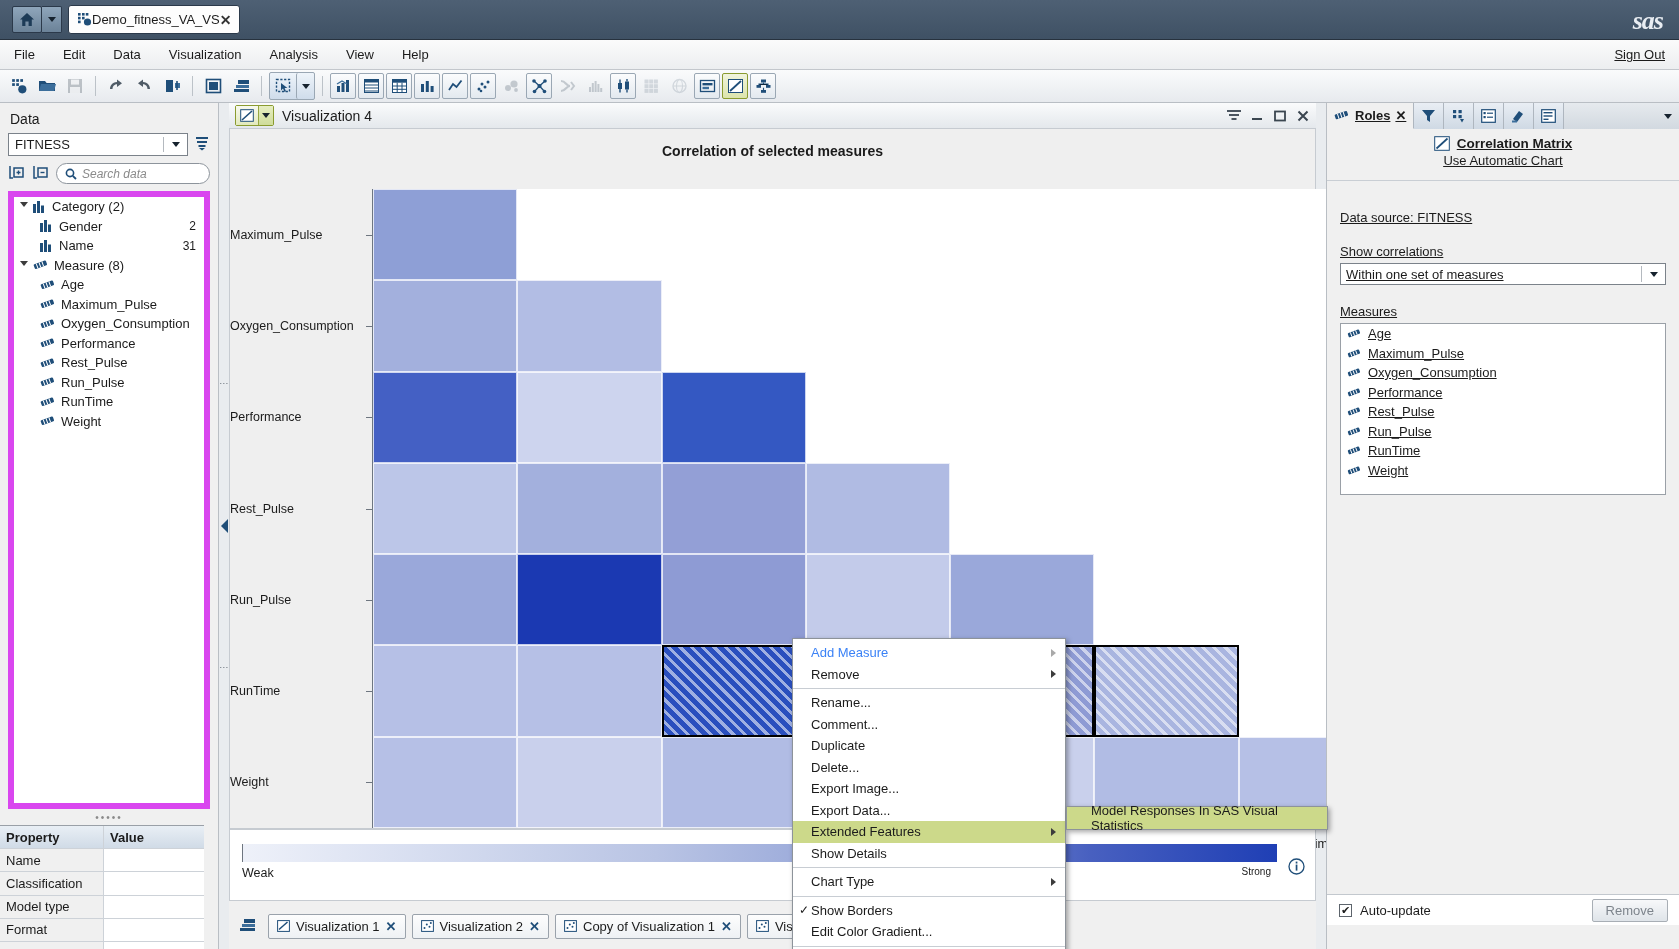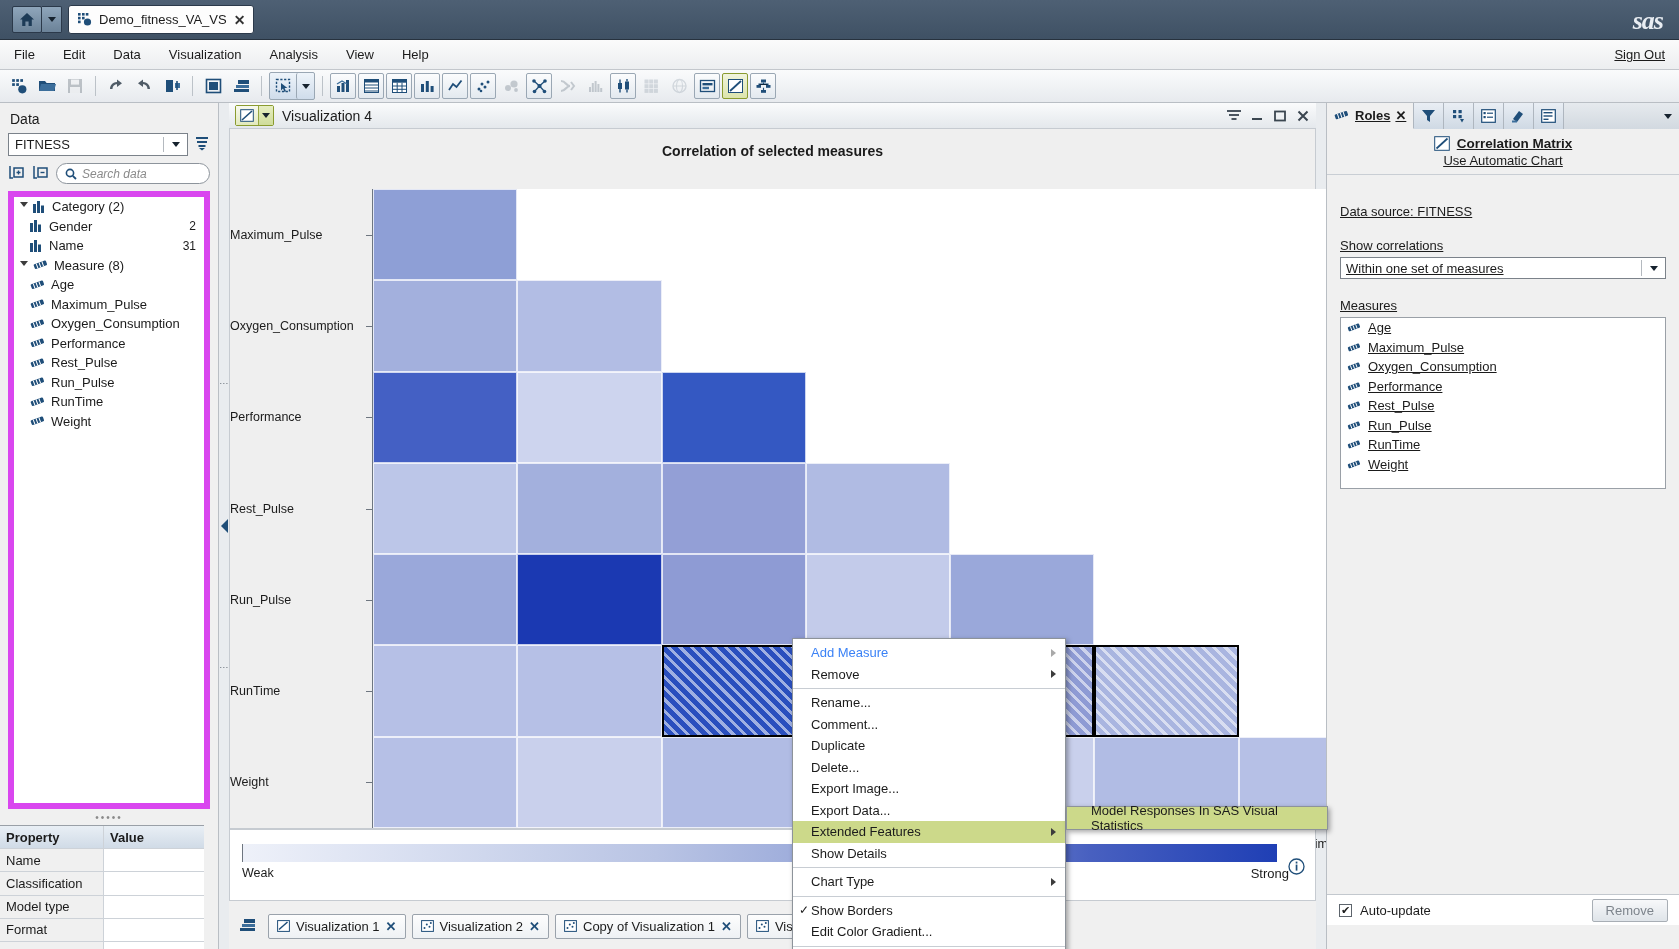--- a/index.html
+++ b/index.html
@@ -29,21 +29,21 @@
   .home-caret {
     position: absolute; left: 42px; top: 6px; width: 20px; height: 27px;
     background: linear-gradient(#8fa6bb, #6b8298);
     border: 1px solid #2b394a; border-left: none; border-radius: 0 2px 2px 0;
     display: flex; align-items: center; justify-content: center;
   }
   .tri-down { width: 0; height: 0; border-left: 4px solid transparent; border-right: 4px solid transparent; border-top: 5px solid #16222e; }
   .app-tab {
     position: absolute; left: 68px; top: 5px; height: 29px;
     background: #fdfdfd; border: 1px solid #2b394a; border-radius: 3px;
-    display: flex; align-items: center; padding: 0 8px; gap: 7px;
+    display: flex; align-items: center; padding: 0 8px; 
     font-size: 13px; color: #1b1b1b;
   }
   .tab-close { font-size: 14px; font-weight: bold; color: #333; cursor: pointer; }
   .sas-logo {
     position: absolute; right: 16px; top: 6px;
     font-family: "Liberation Serif", serif;
     font-size: 26px; font-weight: bold; font-style: italic;
     color: #e9edf2; letter-spacing: -1px; text-align: center;
   }
 
@@ -95,21 +95,21 @@
   .search-box {
     flex: 1; height: 21px; border: 1px solid #8d949c; border-radius: 11px;
     background: #fff; display: flex; align-items: center; gap: 5px; padding: 0 8px;
     font-size: 12px; font-style: italic; color: #8a8a8a;
   }
   .tree {
     margin: 2px 8px 0; height: 618px; background: #fff; border: 6px solid #d946ef; overflow: hidden;
   }
   .tnode { display: flex; align-items: center; height: 19.5px; padding-left: 6px; font-size: 13px; gap: 5px; }
   .tnode .cnt { margin-left: auto; padding-right: 8px; font-size: 12px; }
-  .tnode.child { padding-left: 16px; text-align: center; }
+  .tnode.child { padding-left: 26px; text-align: center; }
   .twisty { width: 0; height: 0; border-left: 5px solid #3c3c3c; border-top: 4px solid transparent; border-bottom: 4px solid transparent; }
   .twisty.open { border-left: 4px solid transparent; border-right: 4px solid transparent; border-top: 5px solid #3c3c3c; }
   .grip { text-align: center; font-size: 10px; color: #8a8a8a; letter-spacing: 2px; padding: 3px 0 2px; }
   .proptable { margin: 0 8px 0 0; width: 204px; border-top: 1px solid #9aa0a7; }
   .prow { display: flex; height: 23.2px; font-size: 13px; }
   .prow.head { background: linear-gradient(#e9eff5,#cfdae6); font-weight: bold; }
   .pcell { border-bottom: 1px solid #cdd2d8; display: flex; align-items: center; padding-left: 6px; }
   .pcell.k { width: 104px; border-right: 1px solid #cdd2d8; }
   .pcell.v { flex: 1; background: #fff; }
   .prow.head .pcell.v { background: transparent; }
@@ -152,21 +152,21 @@
   .legend-area {
     position: absolute; left: 0; top: 726px; width: 1087px; height: 72px;
     background: #fff; border: 1px solid #c6cbd1;
   }
   .legend-bar {
     position: absolute; left: 12px; top: 14px; width: 1035px; height: 18px;
     background: linear-gradient(to right, #eef1f9 0%, #d6ddf0 18%, #b9c4e4 40%, #8e9fd6 62%, #4860c0 82%, #1f3fb5 100%);
     border-left: 1px solid #6e7680;
   }
   .legend-weak { position: absolute; left: 12px; top: 36px; font-size: 12.5px; }
-  .legend-strong { position: absolute; right: 26px; top: 36px; font-size: 13px; }
+  .legend-strong { position: absolute; right: 44px; top: 36px; font-size: 10px; }
   .legend-info { position: absolute; right: 10px; top: 28px; }
 
   
   .viztabs {
     position: absolute; left: 0; top: 800px; width: 1087px; height: 46px;
     display: flex; align-items: center; gap: 6px; padding-left: 4px;
   }
   .vtab {
     display: flex; align-items: center; gap: 6px; height: 25px; padding: 0 8px;
     background: linear-gradient(#fdfdfd,#eef1f4); border: 1px solid #9aa2ab; border-radius: 2px;
@@ -181,21 +181,21 @@
   }
   .rtabs { display: flex; align-items: stretch; height: 26px; background: linear-gradient(#e6eaee,#d2d9e0); }
   .rtab {
     display: flex; align-items: center; gap: 5px; padding: 0 7px;
     border-right: 1px solid #aeb6bf; font-size: 13px; cursor: pointer;
     background: linear-gradient(#e9eef4,#cfd9e4);
   }
   .rtab.active { background: #f0f0f0; font-weight: bold; border-bottom: 1px solid #f0f0f0; }
   .rtab-more { margin-left: auto; width: 22px; display:flex; align-items:center; justify-content:center; }
   .roles-head { text-align: center; padding: 7px 0 2px; font-size: 13.5px; font-weight: bold; display:flex; align-items:center; justify-content:center; gap:7px;}
-  .auto-chart { text-align: center; font-size: 13px; text-decoration: underline; padding-bottom: 6px; border-bottom: 1px solid #c9ced4;}
+  .auto-chart { text-align: center; font-size: 13px; text-decoration: underline; padding-bottom: 12px; border-bottom: 1px solid #c9ced4;}
   .rp-body { padding: 10px 13px 0; }
   .rp-label { font-size: 13px; margin: 19px 0 4px; }
   .rp-select {
     height: 22px; background: #fff; border: 1px solid #7b828a; display: flex; align-items: center;
     font-size: 13px; padding-left: 5px; position: relative;
   }
   .rp-listbox {
     background: #fff; border: 1px solid #9aa0a7; height: 172px; margin-top: 3px; overflow: hidden;
   }
   .rp-listbox .li { display: flex; align-items: center; gap: 6px; height: 19.5px; padding-left: 6px; font-size: 13px; }

